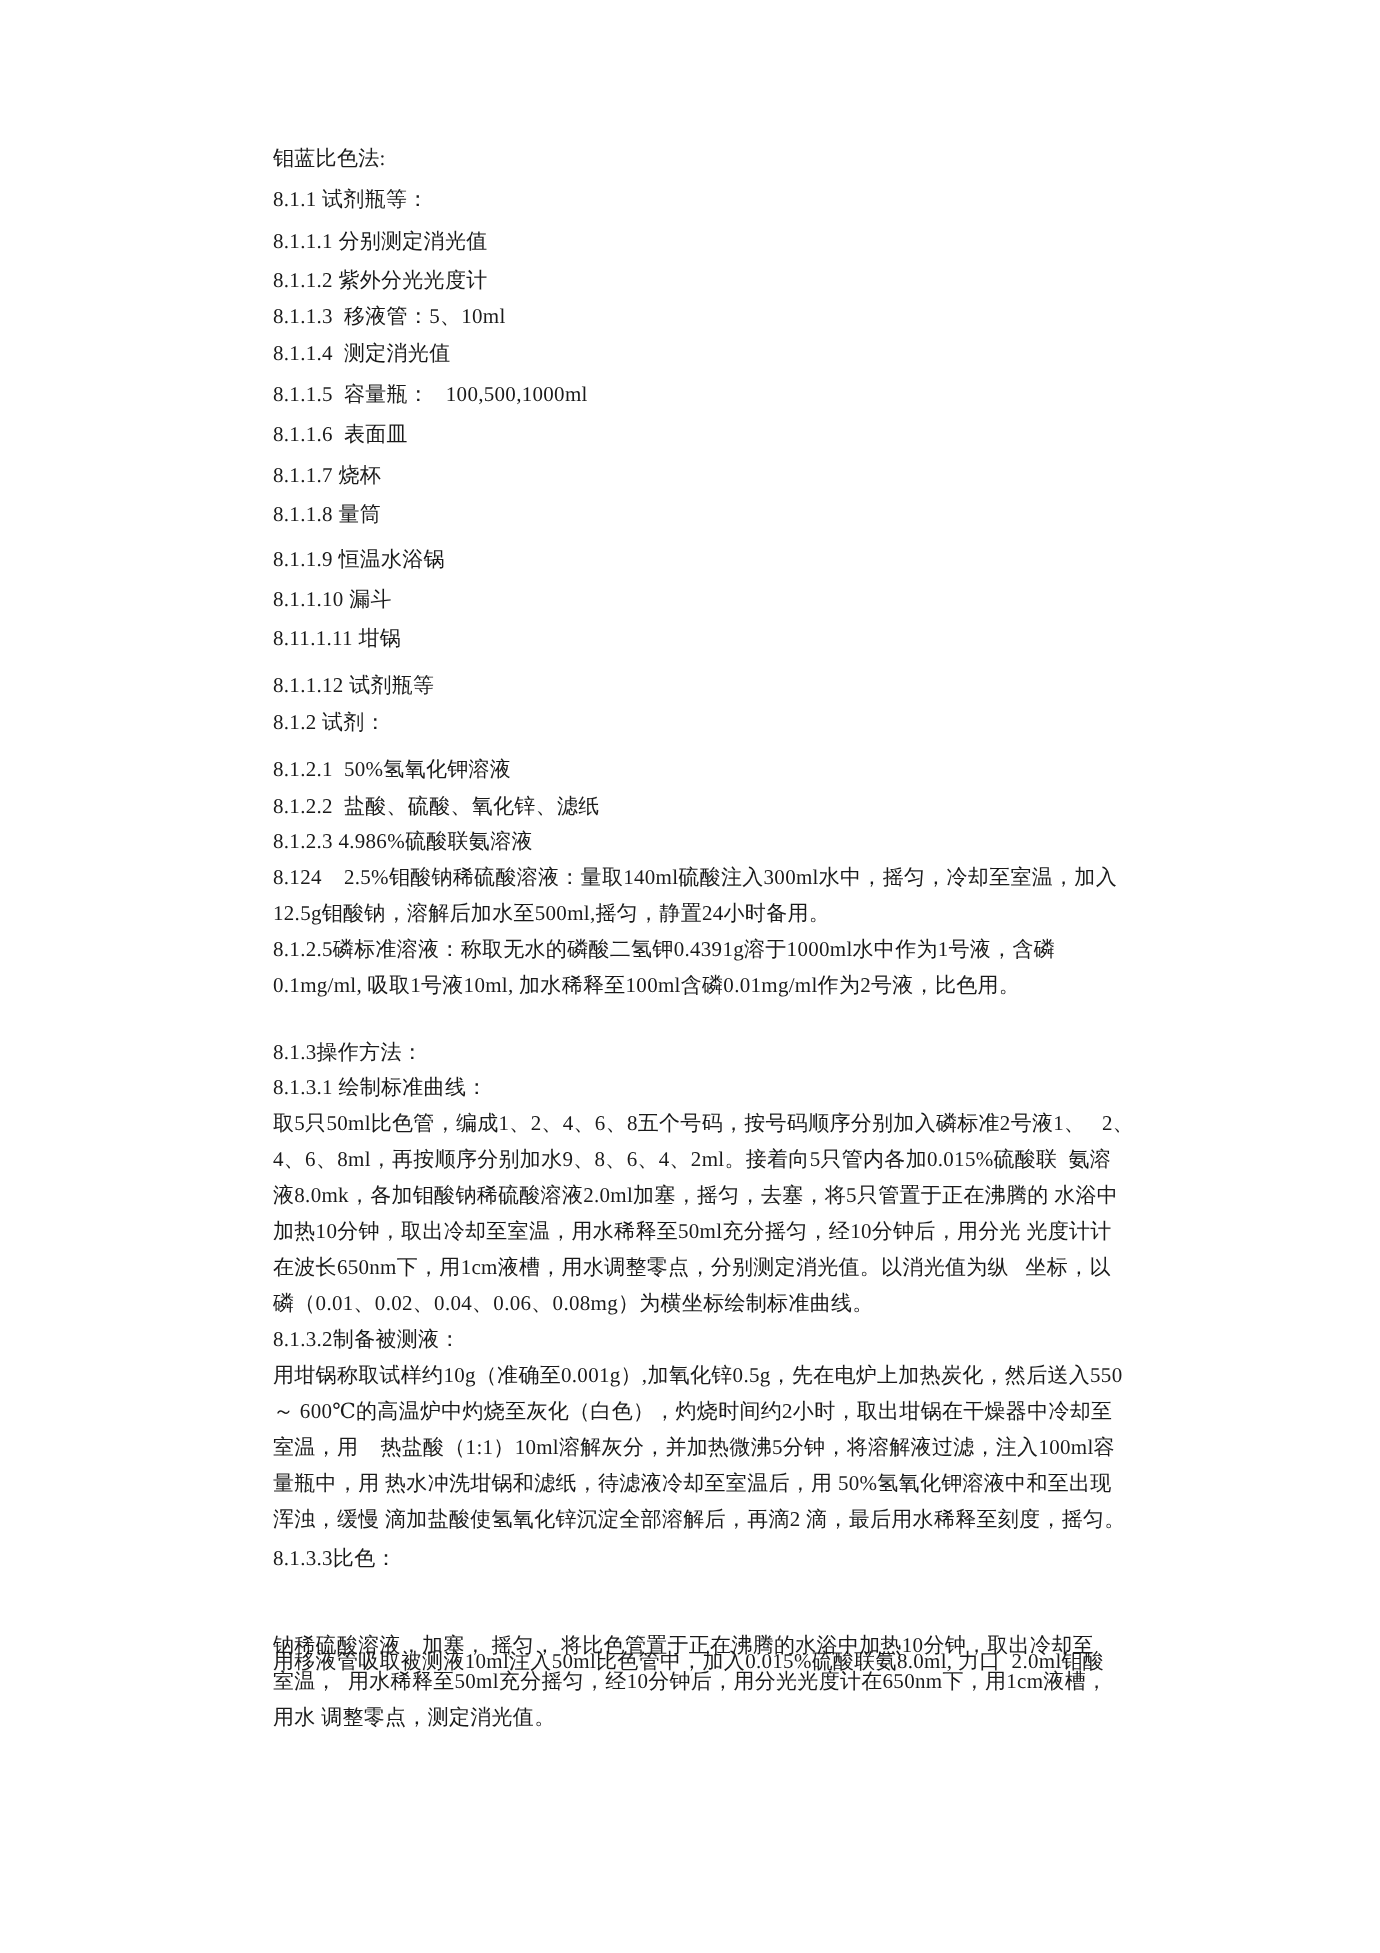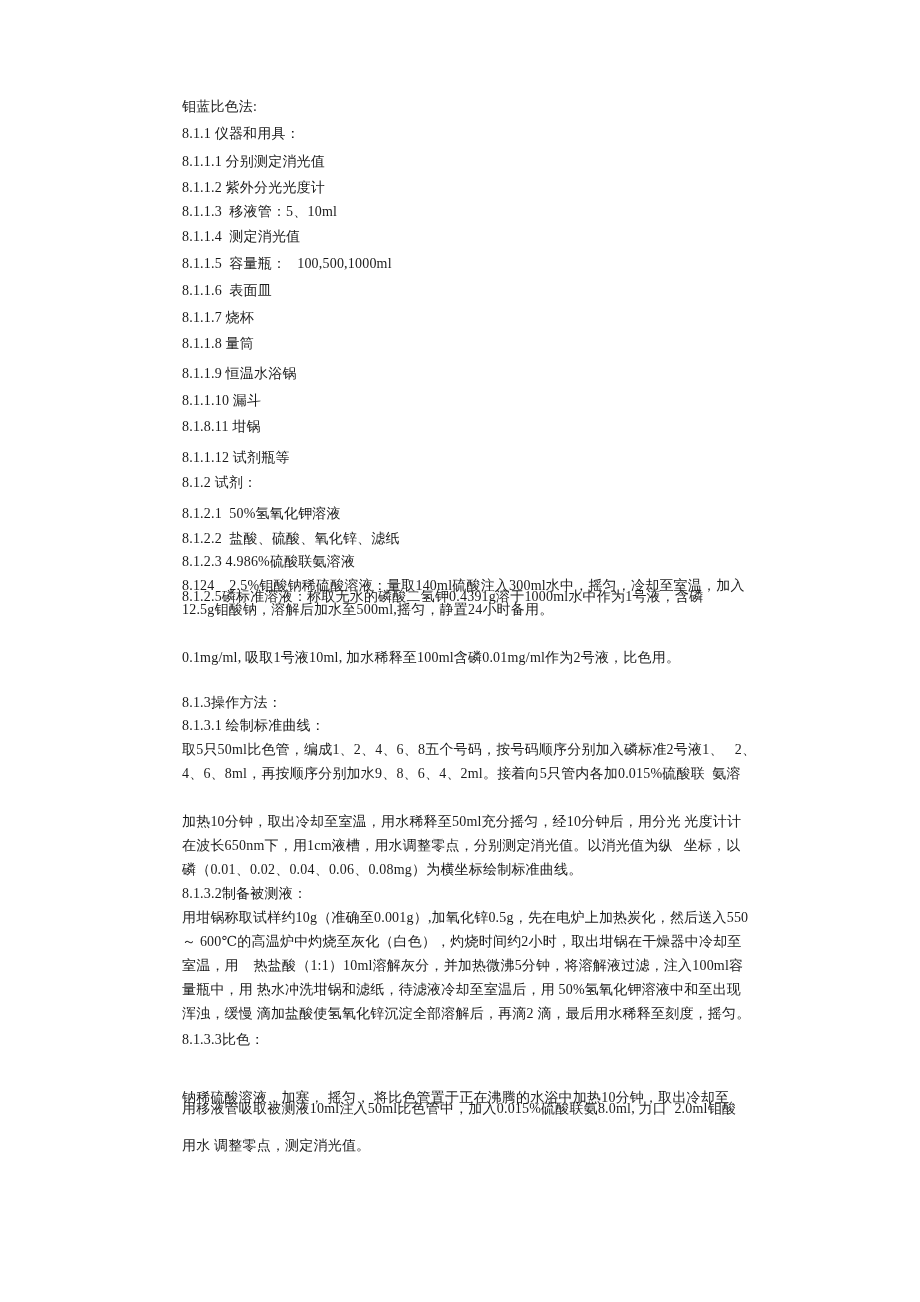--- a/index.html
+++ b/index.html
@@ -6,57 +6,59 @@
     body { width:920px; height:1302px; position:relative; overflow:hidden;
       font-family:"Liberation Serif","DejaVu Serif",serif; color:#1a1a1a; }
     .page { position:absolute; left:0; top:0; width:920px; height:1302px; background:#fff; }
     .line { position:absolute; left:136px; font-size:14px; line-height:18px; white-space:pre; letter-spacing:0.2px;margin-left:46px; }
   </style>
 </head>
 <body>
 
 <div class="page">
   <div class="line" style="top:98px">钼蓝比色法:</div>
-  <div class="line" style="top:125px">8.1.1 仪器和用具：</div>
+  <div class="line" style="top:125px">8.1.1 试剂瓶等：</div>
 
   <div class="line" style="top:153px">8.1.1.1 分别测定消光值</div>
   <div class="line" style="top:179px">8.1.1.2 紫外分光光度计</div>
   <div class="line" style="top:203px">8.1.1.3  移液管：5、10ml</div>
   <div class="line" style="top:228px">8.1.1.4  测定消光值</div>
   <div class="line" style="top:255px">8.1.1.5  容量瓶：   100,500,1000ml</div>
   <div class="line" style="top:282px">8.1.1.6  表面皿</div>
   <div class="line" style="top:309px">8.1.1.7 烧杯</div>
   <div class="line" style="top:335px">8.1.1.8 量筒</div>
   <div class="line" style="top:365px">8.1.1.9 恒温水浴锅</div>
   <div class="line" style="top:392px">8.1.1.10 漏斗</div>
-  <div class="line" style="top:418px">8.1.8.11 坩锅</div>
+  <div class="line" style="top:418px">8.11.1.11 坩锅</div>
   <div class="line" style="top:449px">8.1.1.12 试剂瓶等</div>
 
   <div class="line" style="top:474px">8.1.2 试剂：</div>
   <div class="line" style="top:505px">8.1.2.1  50%氢氧化钾溶液</div>
   <div class="line" style="top:530px">8.1.2.2  盐酸、硫酸、氧化锌、滤纸</div>
   <div class="line" style="top:553px">8.1.2.3 4.986%硫酸联氨溶液</div>
 
   <div class="line" style="top:577px">8.124    2.5%钼酸钠稀硫酸溶液：量取140ml硫酸注入300ml水中，摇匀，冷却至室温，加入</div>
   <div class="line" style="top:601px">12.5g钼酸钠，溶解后加水至500ml,摇匀，静置24小时备用。</div>
-  <div class="line" style="top:588px">8.1.2.5磷标准溶液：称取无水的磷酸二氢钾0.4391g溶于1000ml水中作为1号液，含磷</div>
+  <div class="line" style="top:625px">8.1.2.5磷标准溶液：称取无水的磷酸二氢钾0.4391g溶于1000ml水中作为1号液，含磷</div>
   <div class="line" style="top:649px">0.1mg/ml, 吸取1号液10ml, 加水稀释至100ml含磷0.01mg/ml作为2号液，比色用。</div>
 
   <div class="line" style="top:694px">8.1.3操作方法：</div>
   <div class="line" style="top:717px">8.1.3.1 绘制标准曲线：</div>
   <div class="line" style="top:741px">取5只50ml比色管，编成1、2、4、6、8五个号码，按号码顺序分别加入磷标准2号液1、   2、</div>
   <div class="line" style="top:765px">4、6、8ml，再按顺序分别加水9、8、6、4、2ml。接着向5只管内各加0.015%硫酸联  氨溶</div>
+  <div class="line" style="top:789px">液8.0mk，各加钼酸钠稀硫酸溶液2.0ml加塞，摇匀，去塞，将5只管置于正在沸腾的 水浴中</div>
   <div class="line" style="top:813px">加热10分钟，取出冷却至室温，用水稀释至50ml充分摇匀，经10分钟后，用分光 光度计计</div>
   <div class="line" style="top:837px">在波长650nm下，用1cm液槽，用水调整零点，分别测定消光值。以消光值为纵   坐标，以</div>
   <div class="line" style="top:861px">磷（0.01、0.02、0.04、0.06、0.08mg）为横坐标绘制标准曲线。</div>
 
   <div class="line" style="top:885px">8.1.3.2制备被测液：</div>
   <div class="line" style="top:909px">用坩锅称取试样约10g（准确至0.001g）,加氧化锌0.5g，先在电炉上加热炭化，然后送入550</div>
   <div class="line" style="top:933px">～ 600℃的高温炉中灼烧至灰化（白色），灼烧时间约2小时，取出坩锅在干燥器中冷却至</div>
   <div class="line" style="top:957px">室温，用    热盐酸（1:1）10ml溶解灰分，并加热微沸5分钟，将溶解液过滤，注入100ml容</div>
   <div class="line" style="top:981px">量瓶中，用 热水冲洗坩锅和滤纸，待滤液冷却至室温后，用 50%氢氧化钾溶液中和至出现</div>
   <div class="line" style="top:1005px">浑浊，缓慢 滴加盐酸使氢氧化锌沉淀全部溶解后，再滴2 滴，最后用水稀释至刻度，摇匀。</div>
 
   <div class="line" style="top:1031px">8.1.3.3比色：</div>
   <div class="line" style="top:1100px">用移液管吸取被测液10ml注入50ml比色管中，加入0.015%硫酸联氨8.0ml, 力口  2.0ml钼酸</div>
   <div class="line" style="top:1089px">钠稀硫酸溶液，加塞， 摇匀， 将比色管置于正在沸腾的水浴中加热10分钟，取出冷却至</div>
+  <div class="line" style="top:1113px">室温，  用水稀释至50ml充分摇匀，经10分钟后，用分光光度计在650nm下，用1cm液槽，</div>
   <div class="line" style="top:1137px">用水 调整零点，测定消光值。</div>
 </div>
 
 </body></html>

